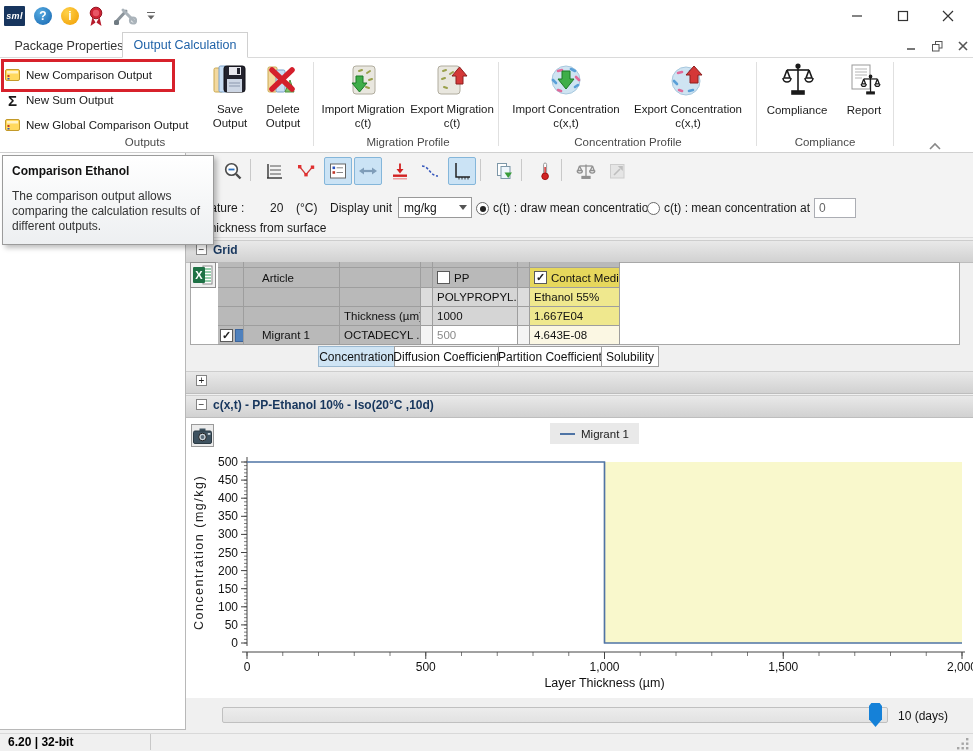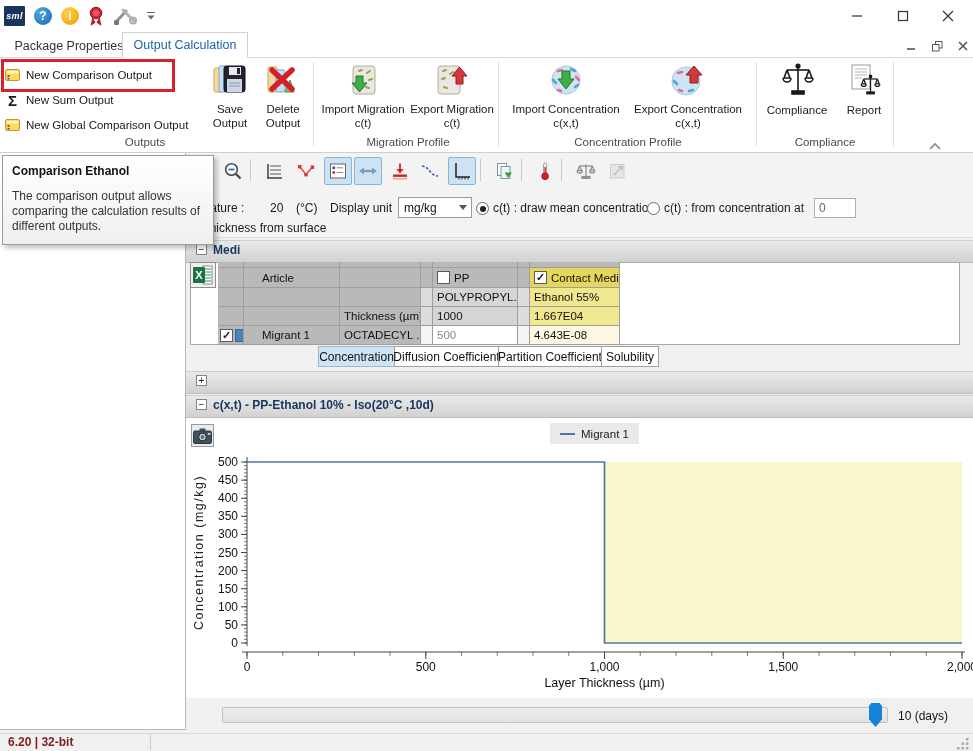--- a/index.html
+++ b/index.html
@@ -73,21 +73,21 @@
   .chart-panel{left:186px;top:418px;width:787px;height:280px;background:#fff;overflow:hidden;}
   .cam-btn{left:191px;top:424px;width:23px;height:23px;background:#ececec;border:1px solid #9a9a9a;display:flex;align-items:center;justify-content:center;box-sizing:border-box;}
   .legend{left:550px;top:423px;height:21px;background:#e9e9e9;display:flex;align-items:center;gap:6px;padding:0 10px;font-size:11.5px;color:#222;}
   .legend .dash{width:15px;height:2px;background:#4f74a5;}
   
   .sl-track{left:222px;top:707px;width:666px;height:16px;background:linear-gradient(#ececec,#e2e2e2);border:1px solid #c0c0c0;border-radius:2px;box-sizing:border-box;}
   .sl-thumb{left:869px;top:703px;width:13px;height:24px;background:#1581d8;clip-path:polygon(18% 0,82% 0,100% 12%,100% 68%,50% 100%,0 68%,0 12%);}
   .sl-label{left:898px;top:709px;font-size:12px;color:#111;white-space:nowrap;}
   
   .statusbar{left:0;top:733px;width:973px;height:18px;background:#f0f0f0;border-top:1px solid #d9d9d9;box-sizing:border-box;}
-  .status-text{left:8px;top:735px;font-size:12px;font-weight:bold;color:#7f1d1d;}
+  .status-text{left:8px;top:735px;font-size:12px;font-weight:bold;color:#000000;}
   .status-sep{left:150px;top:734px;width:1px;height:16px;background:#c8c8c8;}
 </style>
 </head>
 <body>
 
 <div class="app">
 
   <div class="abs titlebar">
     <div class="abs qat">
       <div class="qbtn logo">sml</div>
@@ -433,27 +433,27 @@
   <div class="ptext" style="left:270px;top:201px;">20</div>
   <div class="ptext" style="left:296px;top:201px;">(°C)</div>
   <div class="ptext" style="left:330px;top:201px;">Display unit</div>
   <div class="abs pselect">
     <span>mg/kg</span>
     <span class="arr"></span>
   </div>
   <div class="radio sel" style="left:476px;top:202px;"></div>
   <div class="ptext" style="left:493px;top:201px;">c(t) : draw mean concentration</div>
   <div class="radio" style="left:647px;top:202px;"></div>
-  <div class="ptext" style="left:664px;top:201px;">c(t) : from concentration at</div>
+  <div class="ptext" style="left:664px;top:201px;">c(t) : mean concentration at</div>
   <input class="pinput" value="0" style="">
   <div class="ptext" style="left:193px;top:221px;">of thickness from surface</div>
 
   <div class="abs secbar" style="top:240px;"></div>
   <div class="pmbox" style="left:196px;top:244px;">−</div>
-  <div class="sectitle" style="left:213px;top:243px;">Medi</div>
+  <div class="sectitle" style="left:213px;top:243px;">Grid</div>
 
   <div class="abs table-panel"></div>
   <div class="abs excel-btn">
     <svg width="22" height="22">
         <rect x="11" y="2" width="9" height="18" fill="#fff" stroke="#8a8a8a"></rect>
         <g stroke="#2e9e5b">
           <line x1="12" y1="5" x2="19" y2="5"></line>
           <line x1="12" y1="8" x2="19" y2="8"></line>
           <line x1="12" y1="11" x2="19" y2="11"></line>
           <line x1="12" y1="14" x2="19" y2="14"></line>

